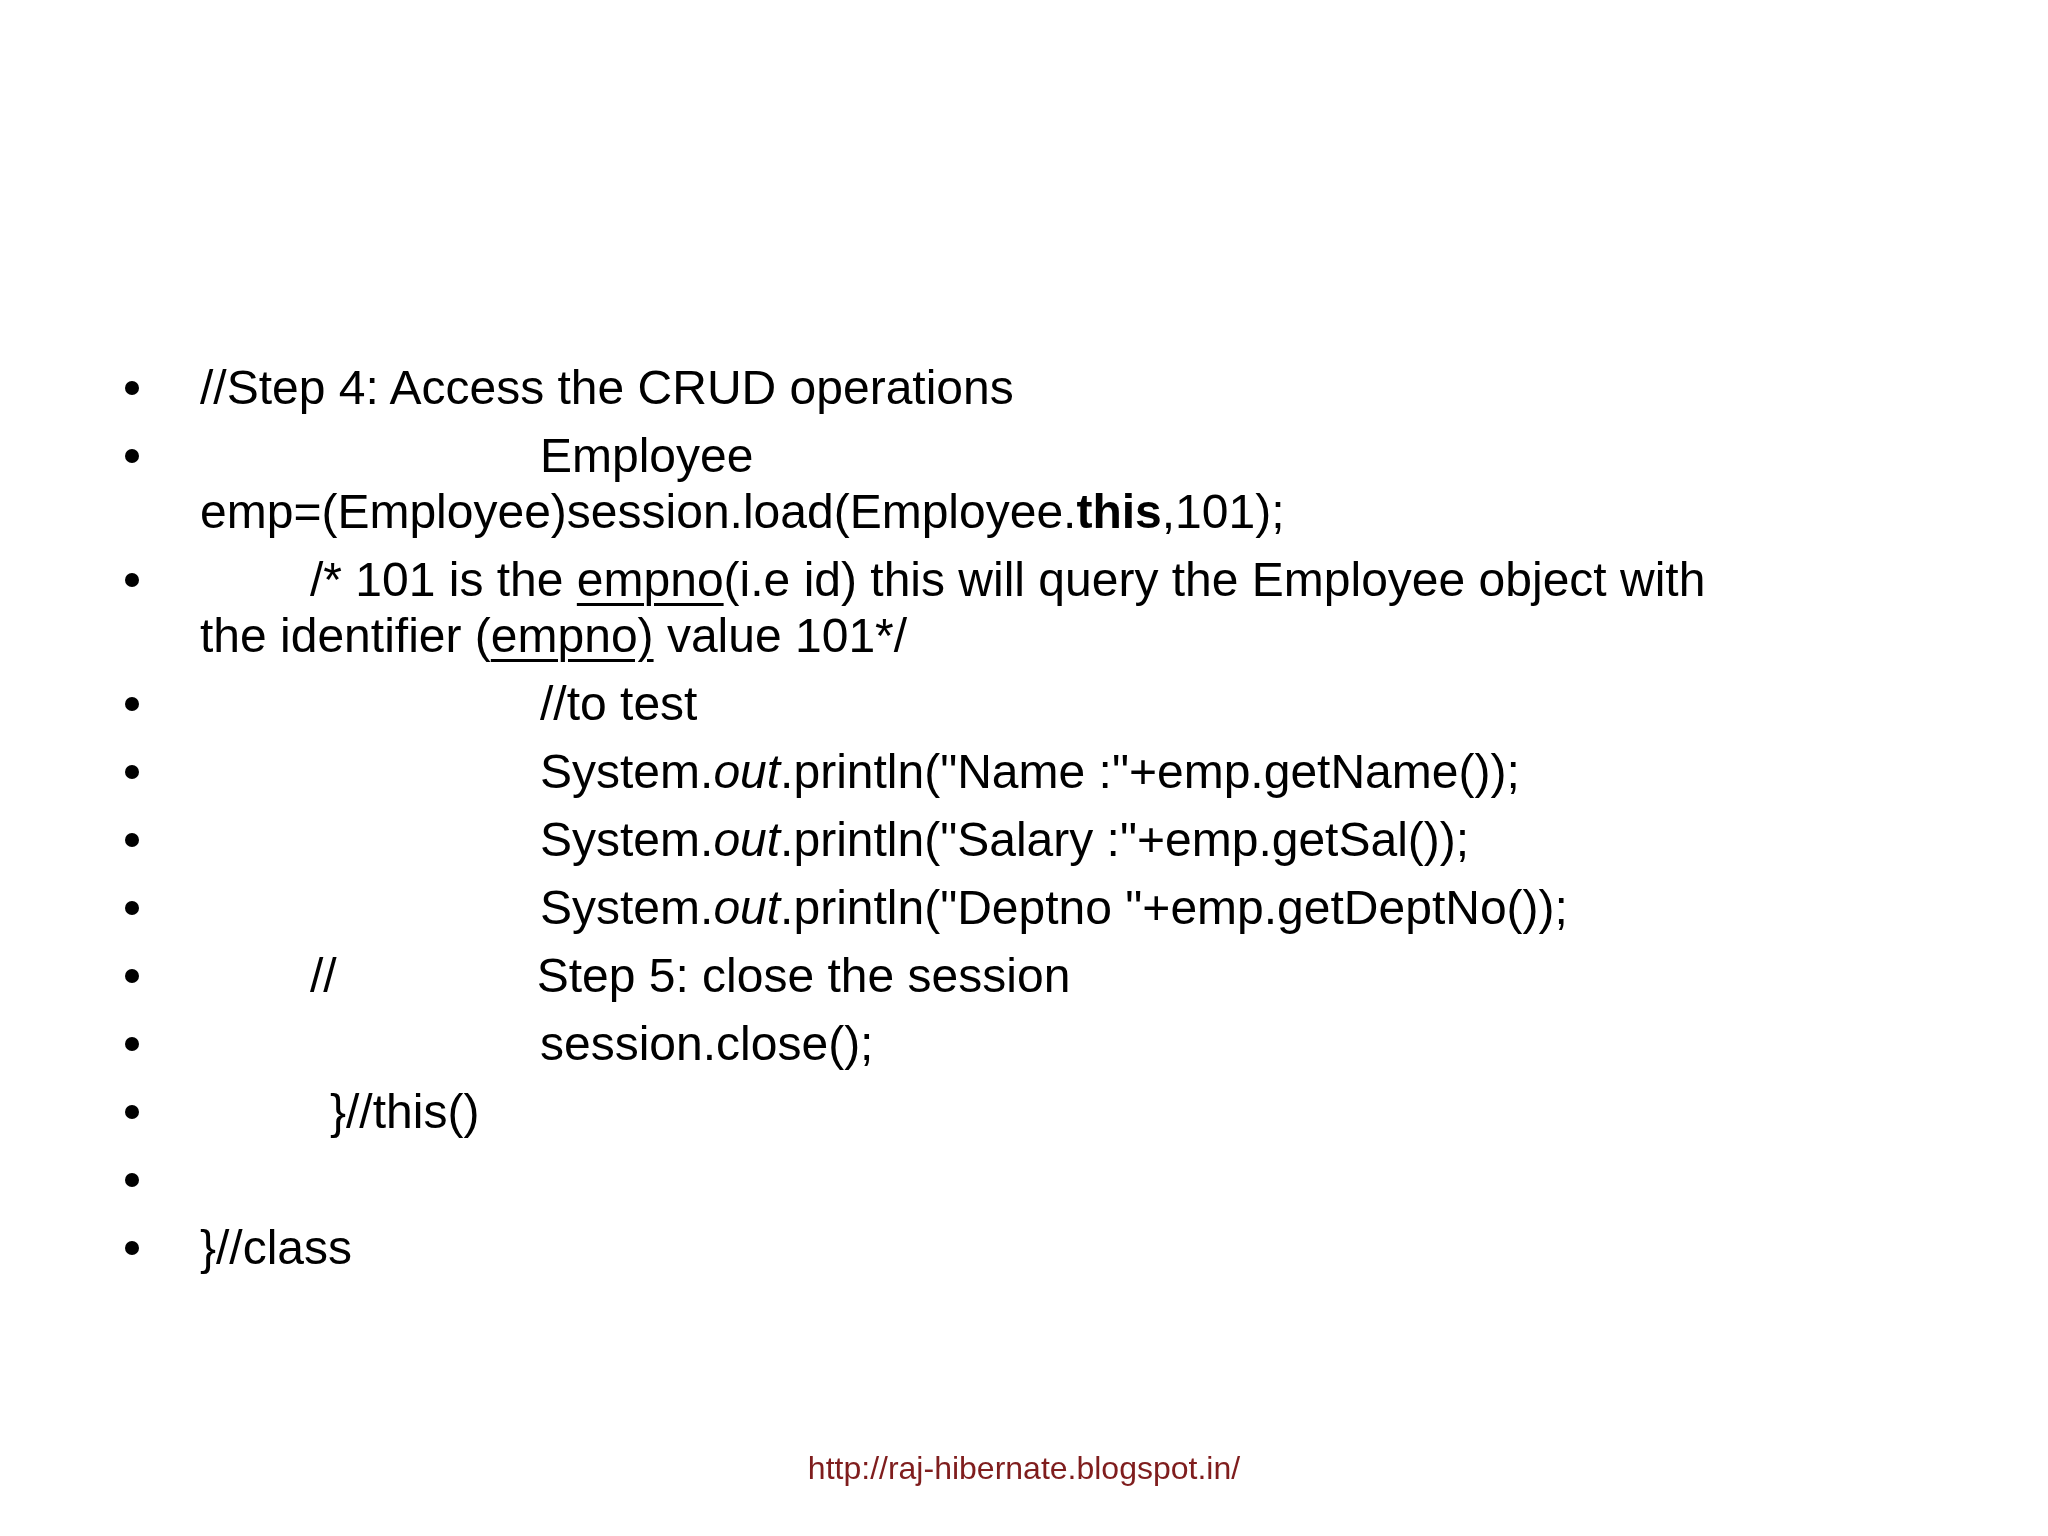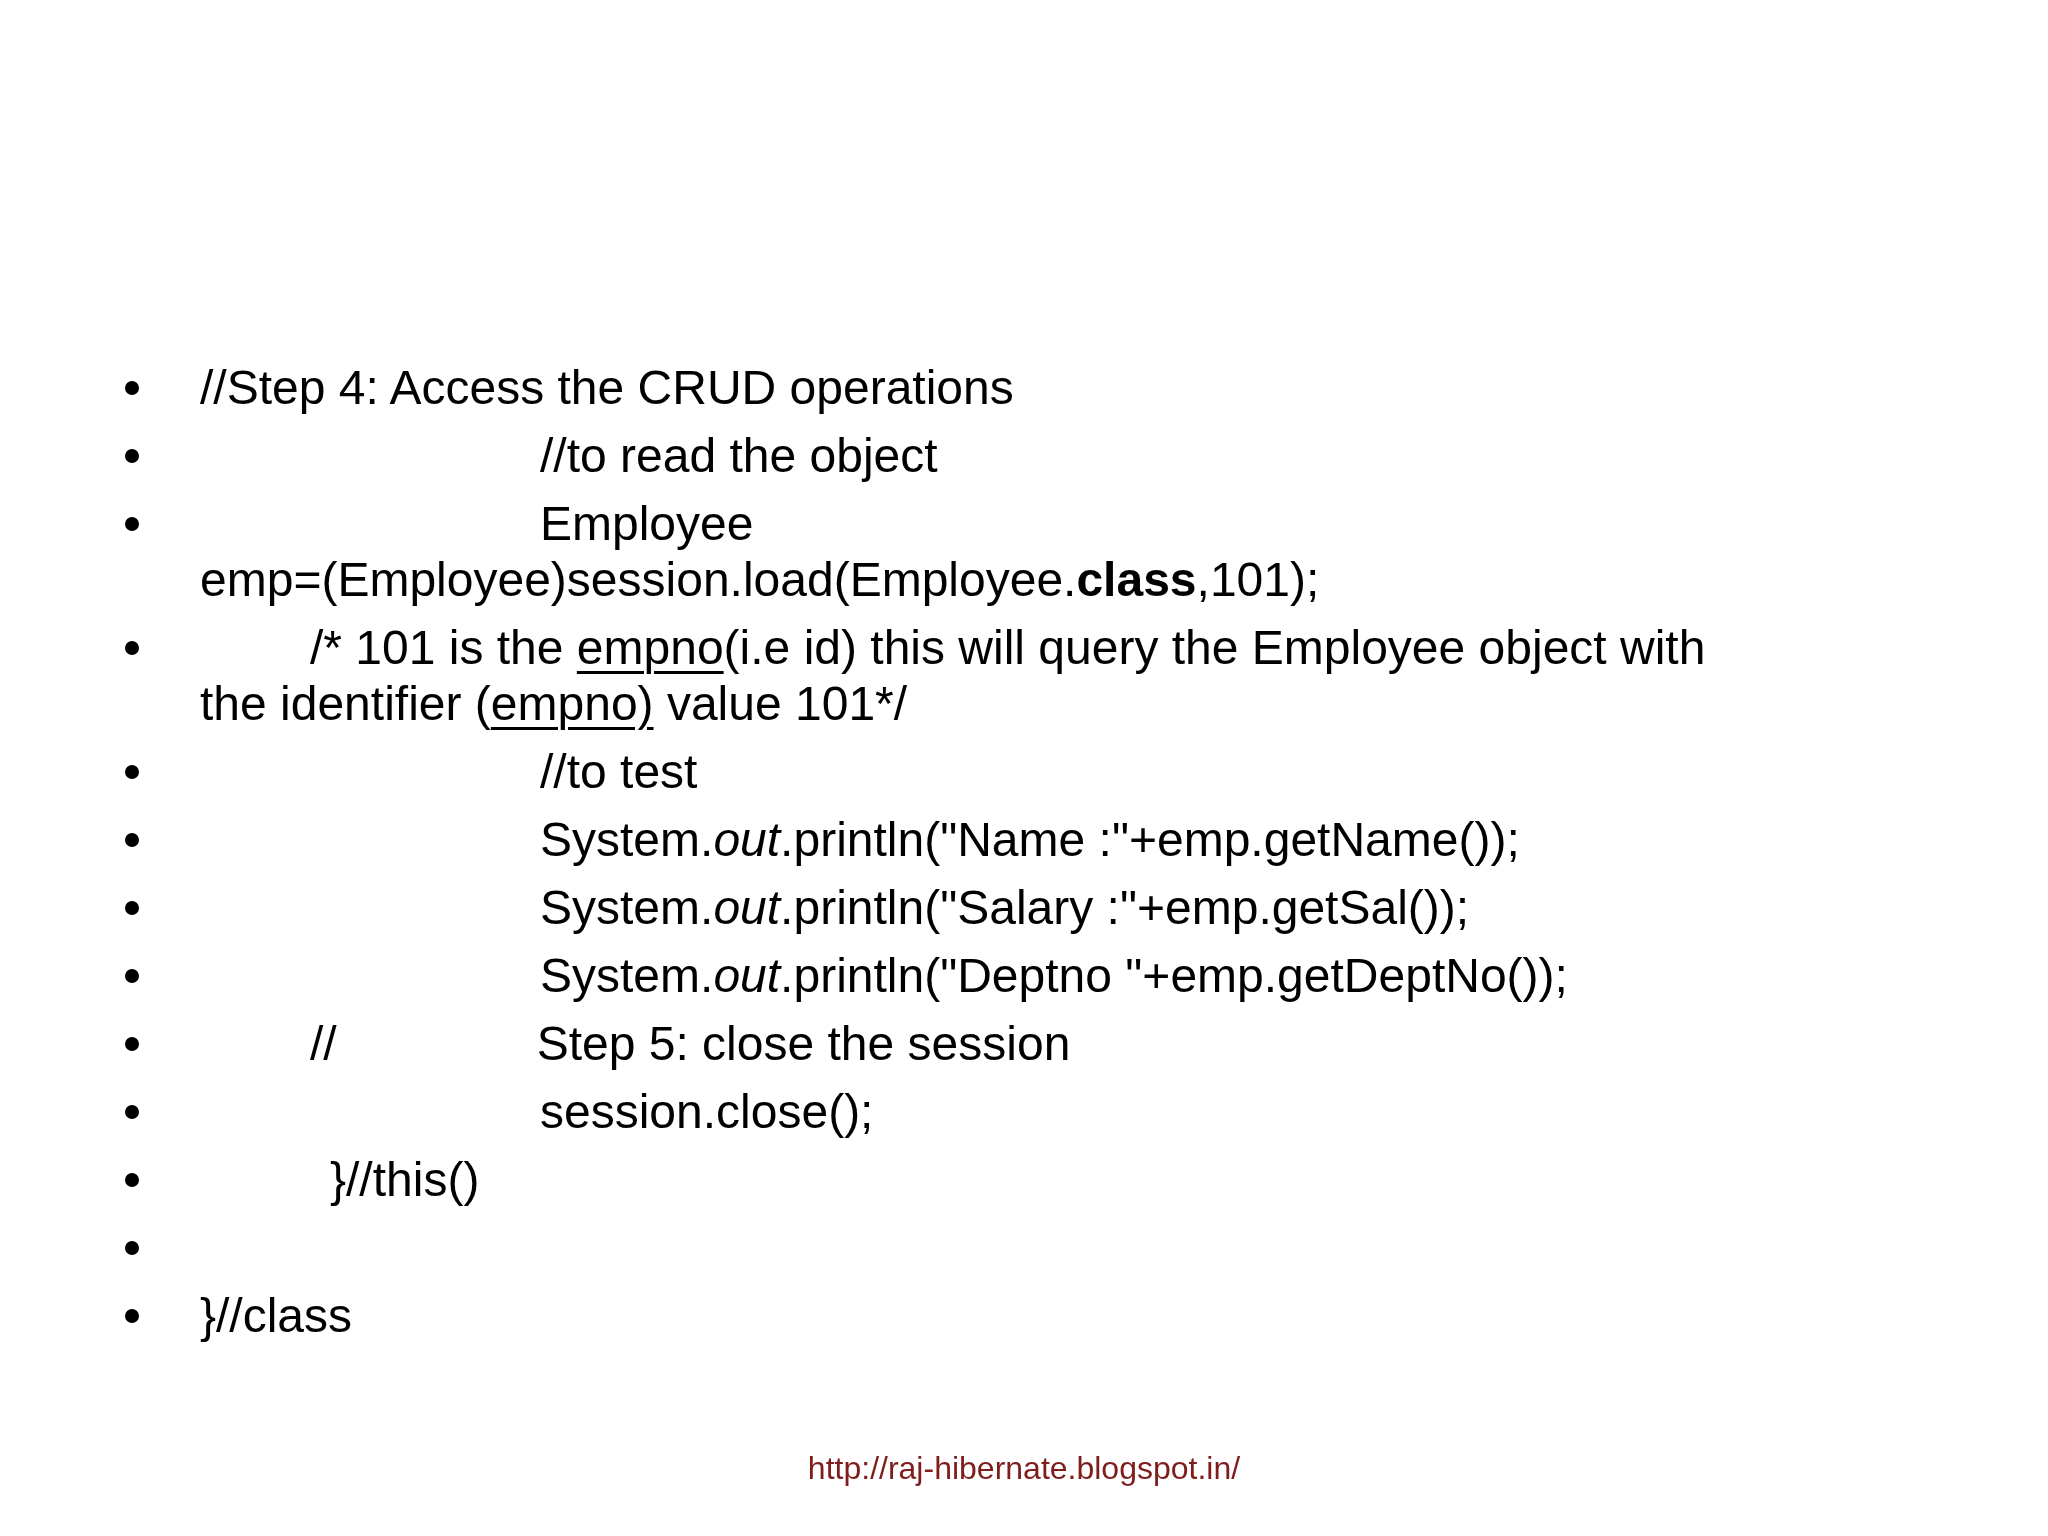--- a/index.html
+++ b/index.html
@@ -60,26 +60,22 @@
 <body>
 
 <div class="slide" style="background: rgb(255, 255, 255); color: rgb(0, 0, 0);">
   <div class="content">
       <div class="item">
         <span class="dot"></span>
         <div class="line"><span class="">//Step 4: Access the CRUD operations</span></div>
       </div>
       <div class="item">
         <span class="dot"></span>
-        <div class="line"><span class="sp" style="width: 340px;"></span><span class="">//to read the object</span></div>
-      </div>
-      <div class="item">
-        <span class="dot"></span>
         <div class="line"><span class="sp" style="width: 340px;"></span><span class="">Employee</span></div>
-        <div class="line"><span class="">emp=(Employee)session.load(Employee.</span><span class="b ">class</span><span class="">,101);</span></div>
+        <div class="line"><span class="">emp=(Employee)session.load(Employee.</span><span class="b ">this</span><span class="">,101);</span></div>
       </div>
       <div class="item">
         <span class="dot"></span>
         <div class="line"><span class="sp" style="width: 110px;"></span><span class="">/* 101 is the </span><span class="u">empno</span><span class="">(i.e id) this will query the Employee object with</span></div>
         <div class="line"><span class="">the identifier (</span><span class="u">empno)</span><span class=""> value 101*/</span></div>
       </div>
       <div class="item">
         <span class="dot"></span>
         <div class="line"><span class="sp" style="width: 340px;"></span><span class="">//to test</span></div>
       </div>

